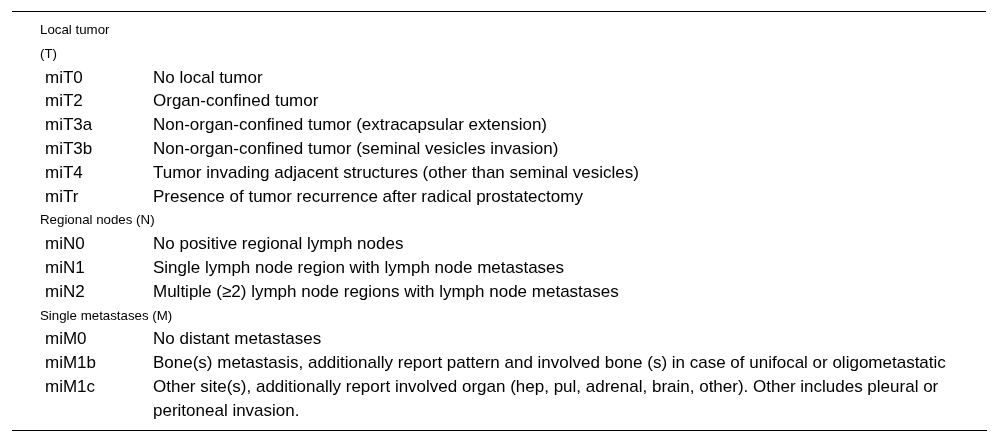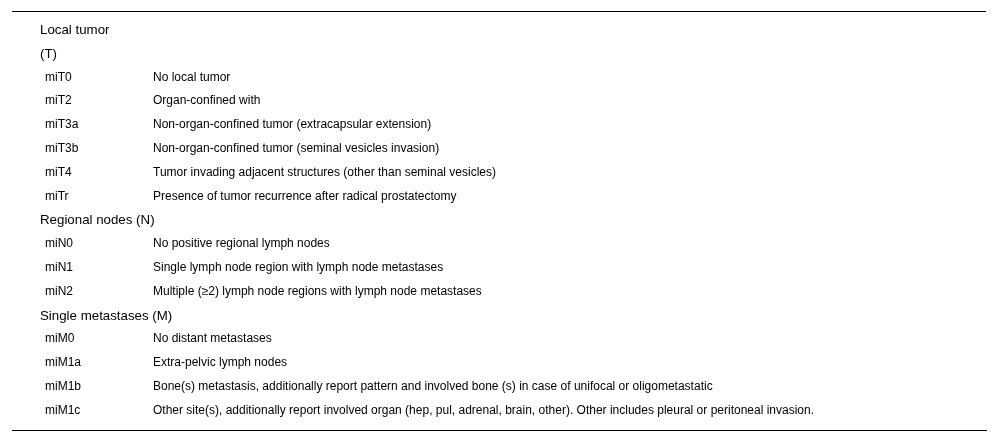--- a/index.html
+++ b/index.html
@@ -35,21 +35,21 @@
   }
 
   .body-rows {
     padding-top: 6px;
   }
 
   .row {
     display: flex;
     align-items: flex-start;
     line-height: 23.8px;
-    font-size: 12px;
+    font-size: 17px;
   }
 
   .section-row {
     display: block;
     line-height: 23.8px;
     font-size: 13.3px;
     padding-left: 12px;
   }
   .section-row .sec-line {
     display: block;
@@ -81,21 +81,21 @@
       <span class="sec-line">Local tumor</span>
       <span class="sec-line">(T)</span>
     </div>
 
     <div class="row">
       <span class="code">miT0</span>
       <span class="desc">No local tumor</span>
     </div>
     <div class="row">
       <span class="code">miT2</span>
-      <span class="desc">Organ-confined with</span>
+      <span class="desc">Organ-confined tumor</span>
     </div>
     <div class="row">
       <span class="code">miT3a</span>
       <span class="desc">Non-organ-confined tumor (extracapsular extension)</span>
     </div>
     <div class="row">
       <span class="code">miT3b</span>
       <span class="desc">Non-organ-confined tumor (seminal vesicles invasion)</span>
     </div>
     <div class="row">
@@ -126,24 +126,20 @@
 
     <div class="section-row">
       <span class="sec-line">Single metastases (M)</span>
     </div>
 
     <div class="row">
       <span class="code">miM0</span>
       <span class="desc">No distant metastases</span>
     </div>
     <div class="row">
-      <span class="code">miM1a</span>
-      <span class="desc">Extra-pelvic lymph nodes</span>
-    </div>
-    <div class="row">
       <span class="code">miM1b</span>
       <span class="desc">Bone(s) metastasis, additionally report pattern and involved bone (s) in case of unifocal or oligometastatic</span>
     </div>
     <div class="row">
       <span class="code">miM1c</span>
       <span class="desc">Other site(s), additionally report involved organ (hep, pul, adrenal, brain, other). Other includes pleural or peritoneal invasion.</span>
     </div>
 
   </div>
 

